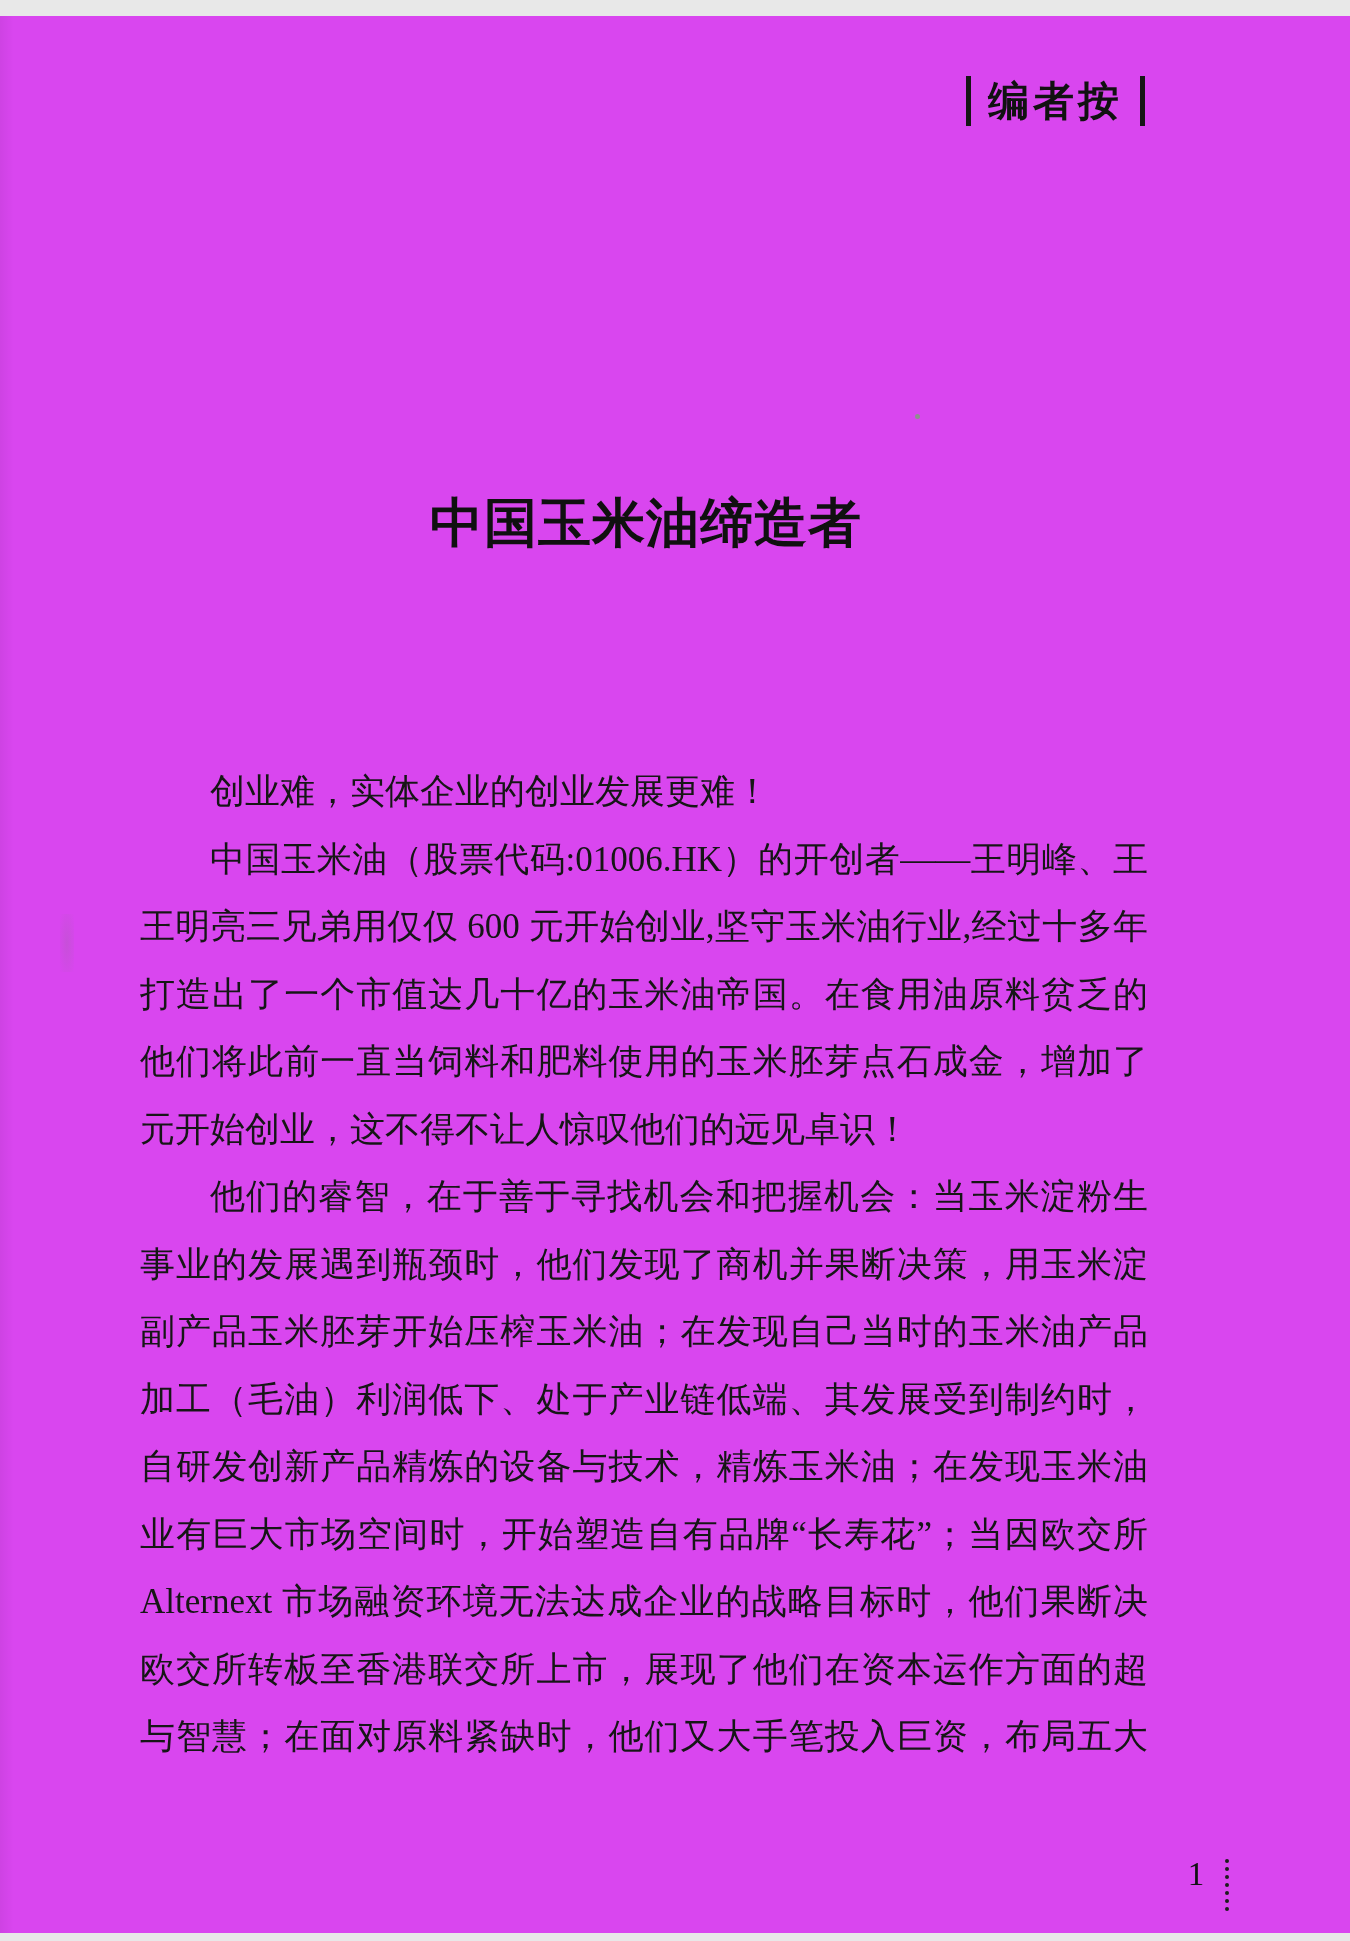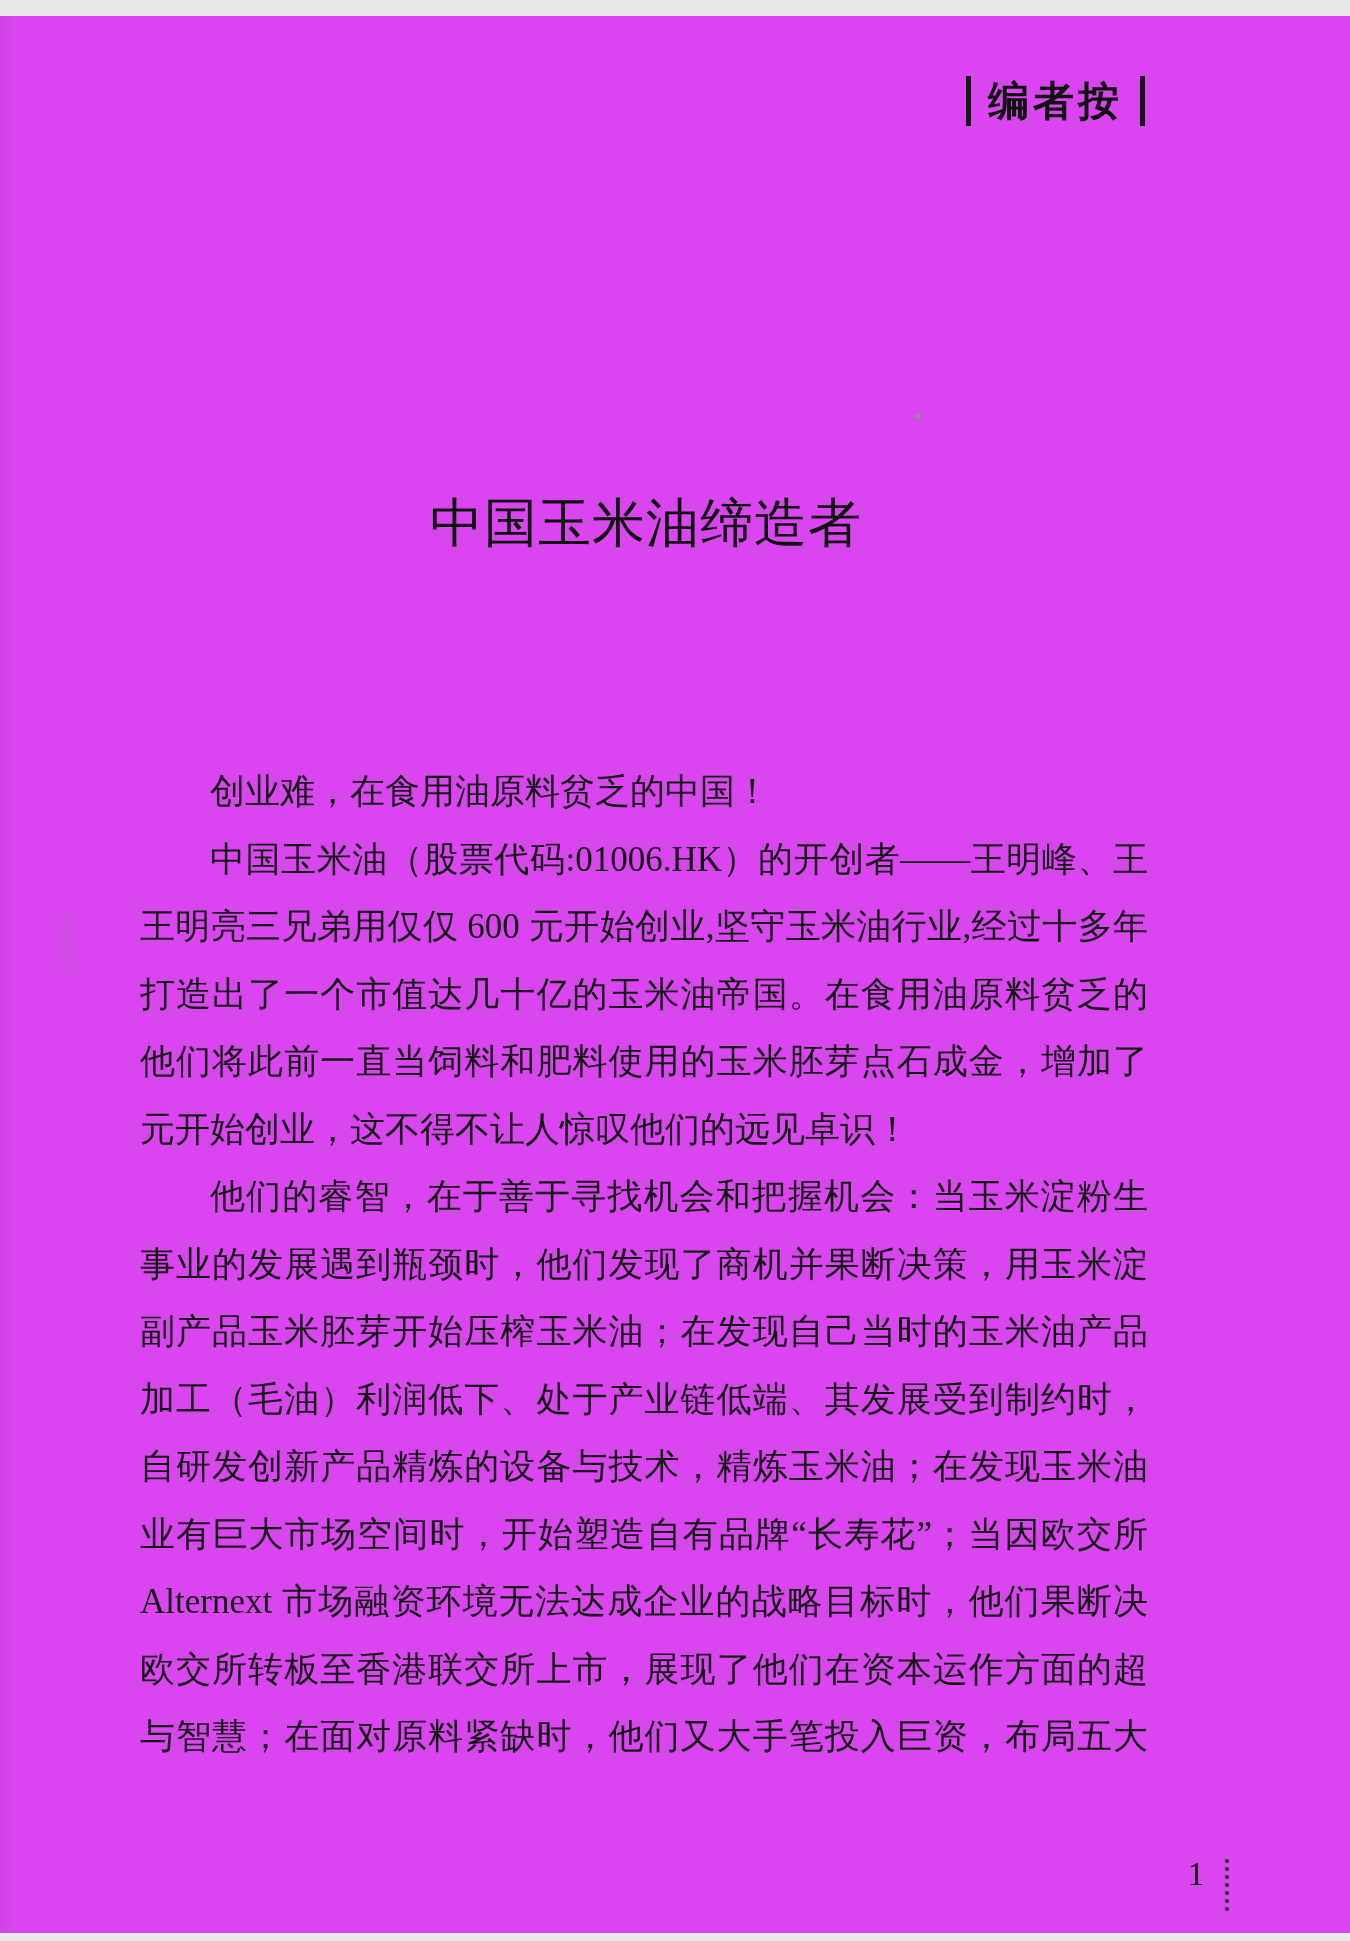--- a/index.html
+++ b/index.html
@@ -50,21 +50,21 @@
 
   
   .title {
     position:absolute;
     top:472px;
     left:0;
     width:1292px;
     text-align:center;
     font-family:"Liberation Serif", serif;
     font-size:53px;
-    font-weight:normal;
+    font-weight:bold;
     letter-spacing:1px;
     color:#101010;
     white-space:nowrap;
   }
 
   
   .body-text {
     position:absolute;
     top:742px;
     left:140px;
@@ -137,21 +137,21 @@
     <span class="label">编者按</span>
     <span class="vbar"></span>
   </div>
 
   <div class="artifact-dot"></div>
   <div class="artifact-smudge"></div>
 
   <div class="title">中国玉米油缔造者</div>
 
   <div class="body-text">
-    <div class="line indent">创业难，在食用油原料贫乏的中国！</div>
+    <div class="line indent">创业难，实体企业的创业发展更难！</div>
     <div class="line indent fill">中国玉米油（股票代码:01006.HK）的开创者——王明峰、王明星、</div>
     <div class="line fill">王明亮三兄弟用仅仅 600 元开始创业,坚守玉米油行业,经过十多年奋斗,</div>
     <div class="line fill">打造出了一个市值达几十亿的玉米油帝国。在食用油原料贫乏的中国,</div>
     <div class="line fill">他们将此前一直当饲料和肥料使用的玉米胚芽点石成金，增加了一个食</div>
     <div class="line">元开始创业，这不得不让人惊叹他们的远见卓识！</div>
     <div class="line indent fill">他们的睿智，在于善于寻找机会和把握机会：当玉米淀粉生产设备</div>
     <div class="line fill">事业的发展遇到瓶颈时，他们发现了商机并果断决策，用玉米淀粉厂的</div>
     <div class="line fill">副产品玉米胚芽开始压榨玉米油；在发现自己当时的玉米油产品处于粗</div>
     <div class="line fill">加工（毛油）利润低下、处于产业链低端、其发展受到制约时，立即亲</div>
     <div class="line fill">自研发创新产品精炼的设备与技术，精炼玉米油；在发现玉米油这个产</div>

